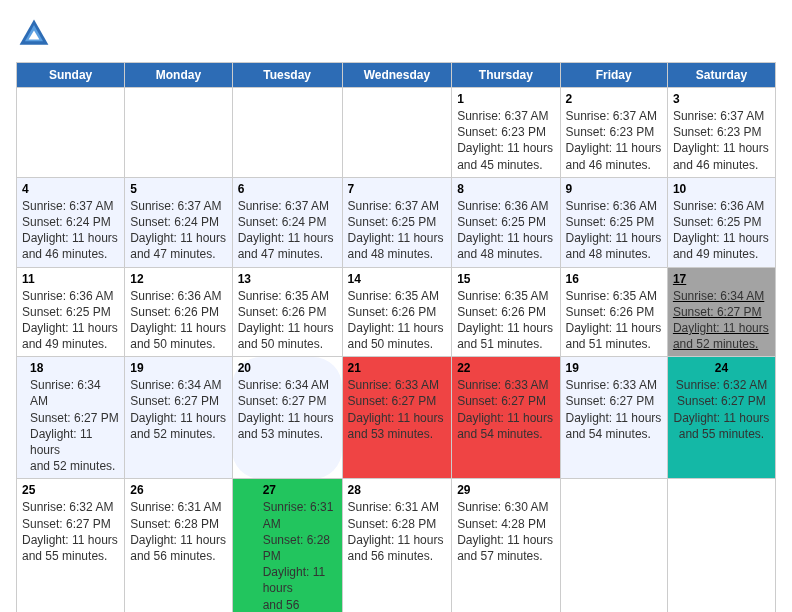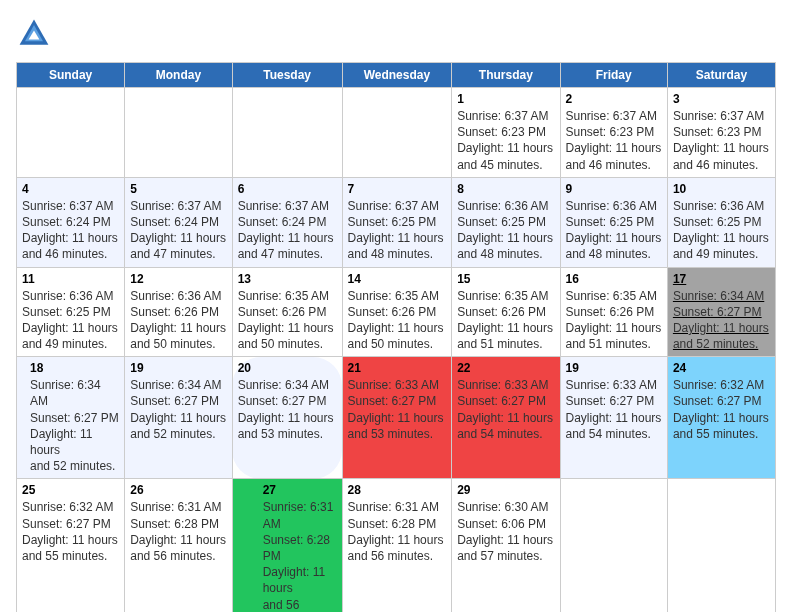--- a/index.html
+++ b/index.html
@@ -298,21 +298,21 @@
 Daylight: 11 hours
 and 54 minutes.</div>
           </td>
           <td style="background-color: rgb(240, 244, 255);">
             <span class="day-number">19</span>
             <div class="day-info" style="white-space: pre-line;">Sunrise: 6:33 AM
 Sunset: 6:27 PM
 Daylight: 11 hours
 and 54 minutes.</div>
           </td>
-          <td style="background-color: #7dd3fc;">
+          <td style="background-color: #14b8a6; text-align: center;">
             <span class="day-number">24</span>
             <div class="day-info" style="white-space: pre-line;">Sunrise: 6:32 AM
 Sunset: 6:27 PM
 Daylight: 11 hours
 and 55 minutes.</div>
           </td>
         </tr>
         <tr>
           <td style="background-color: rgb(255, 255, 255);">
             <span class="day-number">25</span>
@@ -338,21 +338,21 @@
           <td style="background-color: rgb(255, 255, 255);">
             <span class="day-number">28</span>
             <div class="day-info" style="white-space: pre-line;">Sunrise: 6:31 AM
 Sunset: 6:28 PM
 Daylight: 11 hours
 and 56 minutes.</div>
           </td>
           <td style="background-color: rgb(255, 255, 255);">
             <span class="day-number">29</span>
             <div class="day-info" style="white-space: pre-line;">Sunrise: 6:30 AM
-Sunset: 6:06 PM
+Sunset: 4:28 PM
 Daylight: 11 hours
 and 57 minutes.</div>
           </td>
           <td class="empty-cell"></td>
           <td class="empty-cell"></td>
         </tr>
       </tbody>
   </table>
 </div>
 

